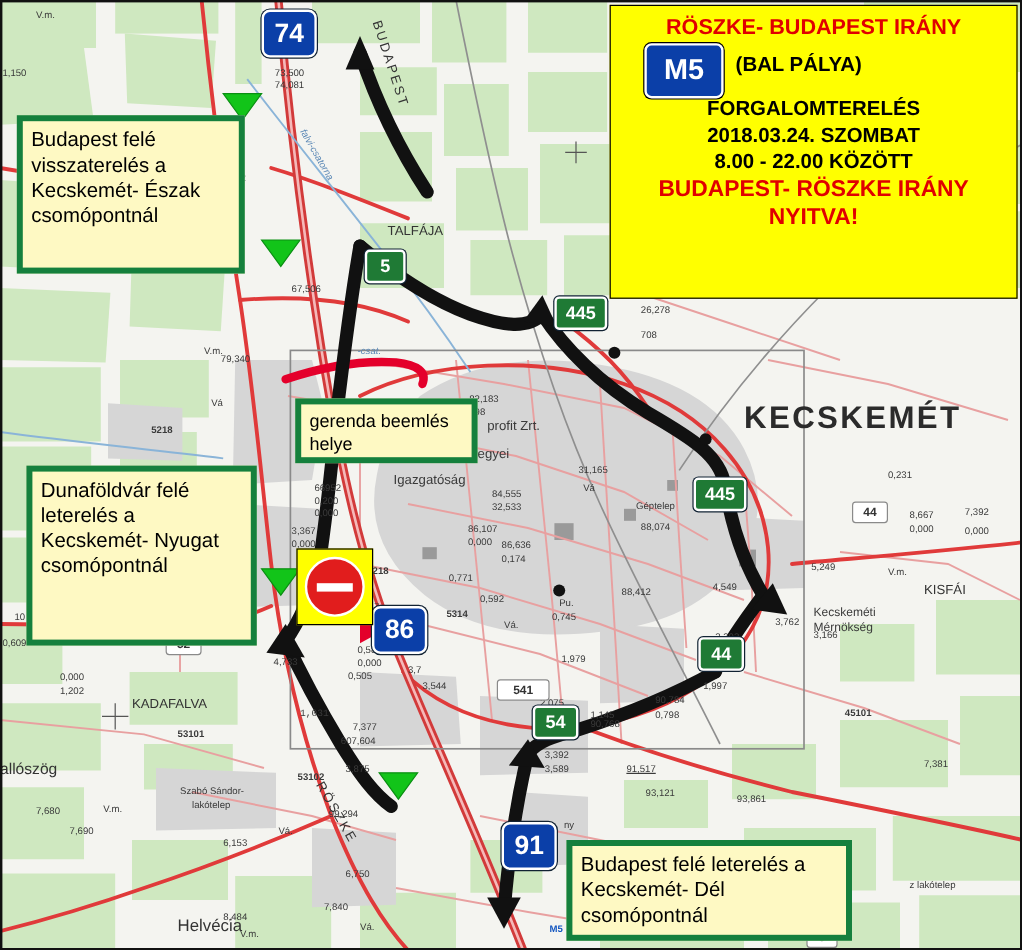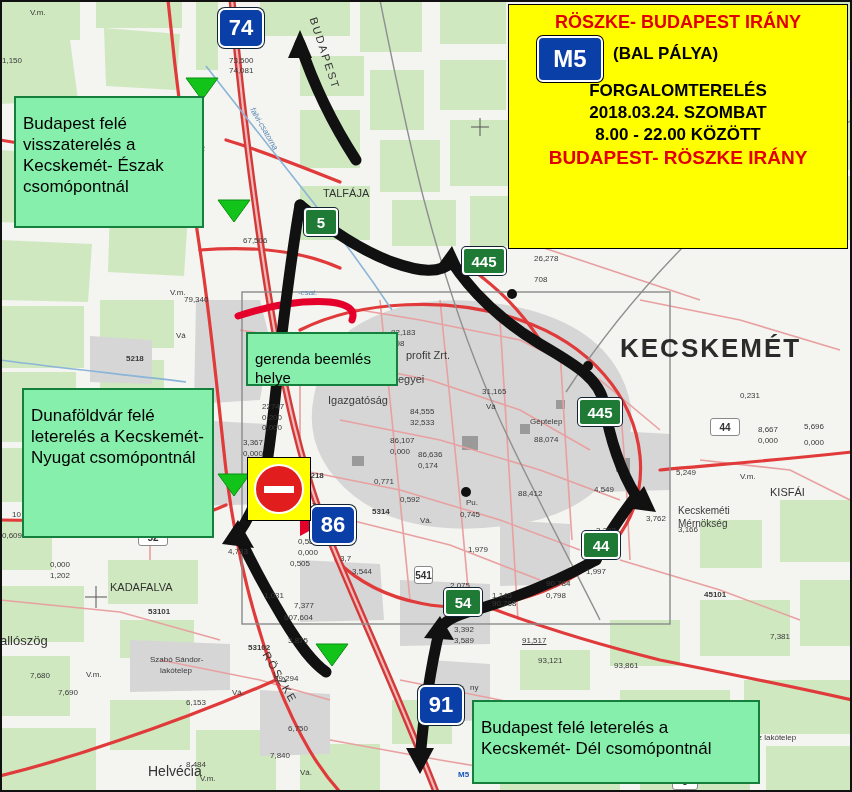--- a/index.html
+++ b/index.html
@@ -49,26 +49,26 @@
     font-size:15px;
   }
   .shield.white{
     background:#ffffff;border:1px solid #8a8a8a;border-radius:3px;
     color:#333;font-size:10px;font-weight:bold;
   }
 
   
   .callout{
     position:absolute;
-    background:#86efac;
-    border:2px solid #15803d;
+    background:#fef9c3;
+    border:5px solid #15803d;
     color:#000;
     font-size:17px;
     line-height:21px;
-    padding:15px 7px;
+    padding:5px 7px;
     box-sizing:border-box;
   }
   .callout.small{font-size:15px;line-height:19px;}
 
   
   #notice{
     position:absolute;
     left:508px;top:4px;width:340px;height:245px;
     background:#ffff00;border:1px solid #000;
     box-sizing:border-box;
@@ -350,21 +350,21 @@
     <div class="maptext small" style="left:229px;top:56px;">73,500</div>
     <div class="maptext small" style="left:229px;top:66px;">74,081</div>
     <div class="maptext small" style="left:2px;top:56px;">1,150</div>
     <div class="maptext small" style="left:30px;top:8px;">V.m.</div>
     <div class="maptext small" style="left:196px;top:144px;">82</div>
     <div class="maptext small" style="left:170px;top:288px;">V.m.</div>
     <div class="maptext small" style="left:184px;top:295px;">79,340</div>
     <div class="maptext small" style="left:243px;top:236px;">67,506</div>
     <div class="maptext small" style="left:126px;top:354px;font-weight:bold;">5218</div>
     <div class="maptext small" style="left:176px;top:331px;">Vá</div>
-    <div class="maptext small" style="left:262px;top:402px;">22747</div>
+    <div class="maptext small" style="left:262px;top:402px;">66952</div>
     <div class="maptext small" style="left:262px;top:413px;">0,200</div>
     <div class="maptext small" style="left:262px;top:423px;">0,000</div>
     <div class="maptext small" style="left:243px;top:438px;">3,367</div>
     <div class="maptext small" style="left:243px;top:449px;">0,000</div>
     <div class="maptext small" style="left:172px;top:460px;">83</div>
     <div class="maptext small" style="left:275px;top:460px;">636</div>
     <div class="maptext small" style="left:306px;top:471px;font-weight:bold;">5218</div>
     <div class="maptext small" style="left:374px;top:477px;">0,771</div>
     <div class="maptext small" style="left:305px;top:501px;">3,7</div>
     <div class="maptext small" style="left:372px;top:507px;font-weight:bold;">5314</div>
@@ -372,21 +372,21 @@
     <div class="maptext small" style="left:298px;top:537px;">0,586</div>
     <div class="maptext small" style="left:298px;top:548px;">0,000</div>
     <div class="maptext small" style="left:290px;top:559px;">0,505</div>
     <div class="maptext small" style="left:352px;top:567px;">3,544</div>
     <div class="maptext small" style="left:340px;top:554px;">3,7</div>
     <div class="maptext small" style="left:228px;top:547px;">4,733</div>
     <div class="maptext small" style="left:12px;top:510px;">10</div>
     <div class="maptext small" style="left:2px;top:531px;">0,609</div>
     <div class="maptext small" style="left:50px;top:560px;">0,000</div>
     <div class="maptext small" style="left:50px;top:571px;">1,202</div>
-    <div class="maptext small" style="left:264px;top:591px;">1,031</div>
+    <div class="maptext small" style="left:250px;top:591px;font-family:Liberation Mono, monospace;">1,031</div>
     <div class="maptext small" style="left:294px;top:601px;">7,377</div>
     <div class="maptext small" style="left:284px;top:613px;">607,604</div>
     <div class="maptext small" style="left:148px;top:607px;font-weight:bold;">53101</div>
     <div class="maptext small" style="left:248px;top:643px;font-weight:bold;">53102</div>
     <div class="maptext small" style="left:288px;top:636px;">3,875</div>
     <div class="maptext small" style="left:30px;top:671px;">7,680</div>
     <div class="maptext small" style="left:86px;top:670px;">V.m.</div>
     <div class="maptext small" style="left:58px;top:688px;">7,690</div>
     <div class="maptext small" style="left:186px;top:698px;">6,153</div>
     <div class="maptext small" style="left:274px;top:674px;">99,294</div>
@@ -409,21 +409,21 @@
     <div class="maptext small" style="left:418px;top:450px;">86,636</div>
     <div class="maptext small" style="left:418px;top:461px;">0,174</div>
     <div class="maptext small" style="left:534px;top:435px;">88,074</div>
     <div class="maptext small" style="left:518px;top:489px;">88,412</div>
     <div class="maptext small" style="left:594px;top:485px;">4,549</div>
     <div class="maptext small" style="left:676px;top:468px;">5,249</div>
     <div class="maptext small" style="left:740px;top:472px;">V.m.</div>
     <div class="maptext small" style="left:740px;top:391px;">0,231</div>
     <div class="maptext small" style="left:758px;top:425px;">8,667</div>
     <div class="maptext small" style="left:758px;top:436px;">0,000</div>
-    <div class="maptext small" style="left:804px;top:422px;">5,696</div>
+    <div class="maptext small" style="left:804px;top:422px;">7,392</div>
     <div class="maptext small" style="left:804px;top:438px;">0,000</div>
     <div class="maptext small" style="left:466px;top:498px;">Pu.</div>
     <div class="maptext small" style="left:460px;top:510px;">0,745</div>
     <div class="maptext small" style="left:420px;top:516px;">Vá.</div>
     <div class="maptext small" style="left:468px;top:545px;">1,979</div>
     <div class="maptext small" style="left:596px;top:526px;">3,392</div>
     <div class="maptext small" style="left:586px;top:567px;">1,997</div>
     <div class="maptext small" style="left:646px;top:514px;">3,762</div>
     <div class="maptext small" style="left:678px;top:525px;">3,166</div>
     <div class="maptext small" style="left:450px;top:581px;">2,075</div>
@@ -446,43 +446,44 @@
   <div class="shield blue" style="left:418px;top:685px;width:46px;height:40px;">91</div>
 
   <div class="shield green" style="left:304px;top:208px;width:34px;height:28px;">5</div>
   <div class="shield green" style="left:462px;top:247px;width:44px;height:28px;">445</div>
   <div class="shield green" style="left:578px;top:398px;width:44px;height:28px;">445</div>
   <div class="shield green" style="left:582px;top:531px;width:38px;height:28px;">44</div>
   <div class="shield green" style="left:444px;top:588px;width:38px;height:28px;">54</div>
 
   <div class="shield white" style="left:710px;top:418px;width:30px;height:18px;">44</div>
   <div class="shield white" style="left:138px;top:528px;width:30px;height:18px;">52</div>
-  <div class="shield white" style="left:414px;top:566px;width:19px;height:18px;">541</div>
+  <div class="shield white" style="left:414px;top:566px;width:44px;height:18px;">541</div>
   <div class="shield white" style="left:672px;top:772px;width:26px;height:18px;">5</div>
 
   <div id="noentry">
     <div class="disc">
       <div class="bar"></div>
     </div>
   </div>
 
   <div class="callout" style="left:14px;top:96px;width:190px;height:132px;">Budapest felé visszaterelés a Kecskemét- Észak csomópontnál</div>
 
   <div class="callout small" style="left:246px;top:332px;width:152px;height:54px;">gerenda beemlés helye</div>
 
   <div class="callout" style="left:22px;top:388px;width:192px;height:150px;">Dunaföldvár felé leterelés a Kecskemét- Nyugat csomópontnál</div>
 
-  <div class="callout" style="left:472px;top:700px;width:288px;height:84px;">Budapest felé leterelés a Kecskemét- Dél csomópontnál</div>
+  <div class="callout" style="left:472px;top:700px;width:238px;height:84px;">Budapest felé leterelés a Kecskemét- Dél csomópontnál</div>
 
   <div id="notice">
     <div class="l1">RÖSZKE- BUDAPEST IRÁNY</div>
     <div class="m5wrap">
       <div class="m5badge">M5</div>
       <div class="m5text">(BAL PÁLYA)</div>
     </div>
     <div class="l2">FORGALOMTERELÉS</div>
     <div class="l2">2018.03.24. SZOMBAT</div>
     <div class="l2">8.00 - 22.00 KÖZÖTT</div>
     <div class="l3">BUDAPEST- RÖSZKE IRÁNY</div>
+    <div class="l3">NYITVA!</div>
   </div>
 
   <div id="frame"></div>
 </div>
 
 </body></html>

